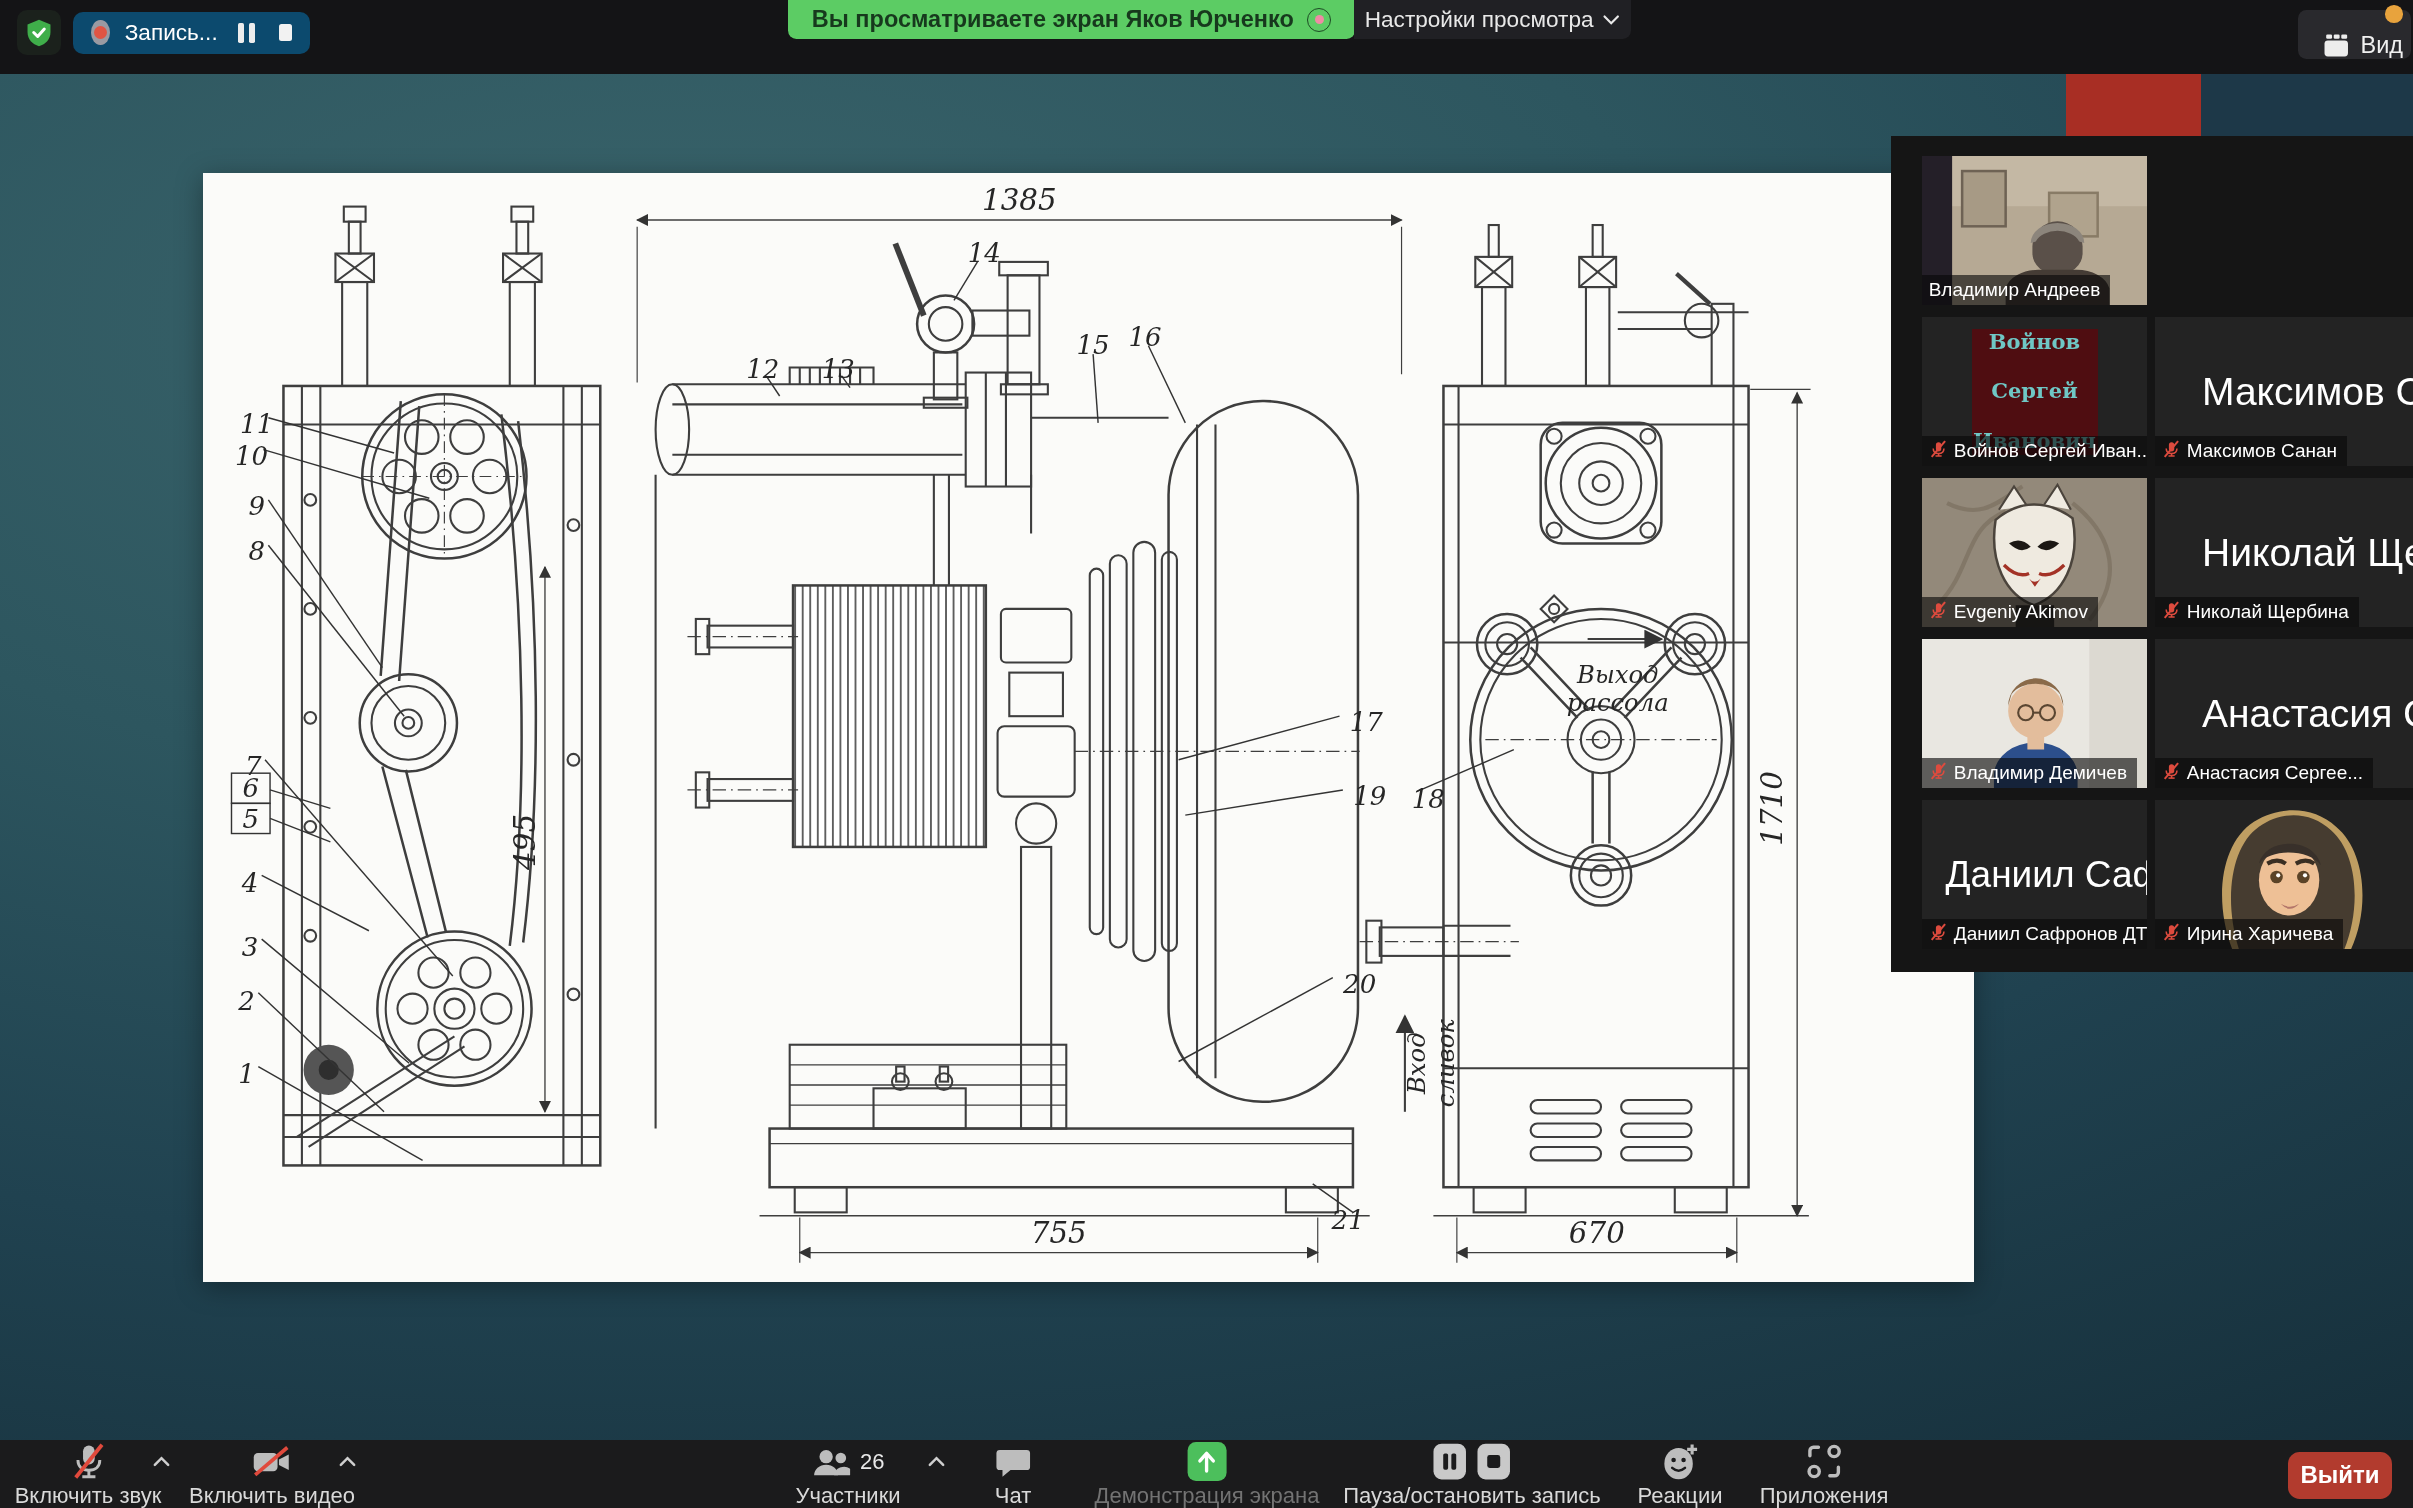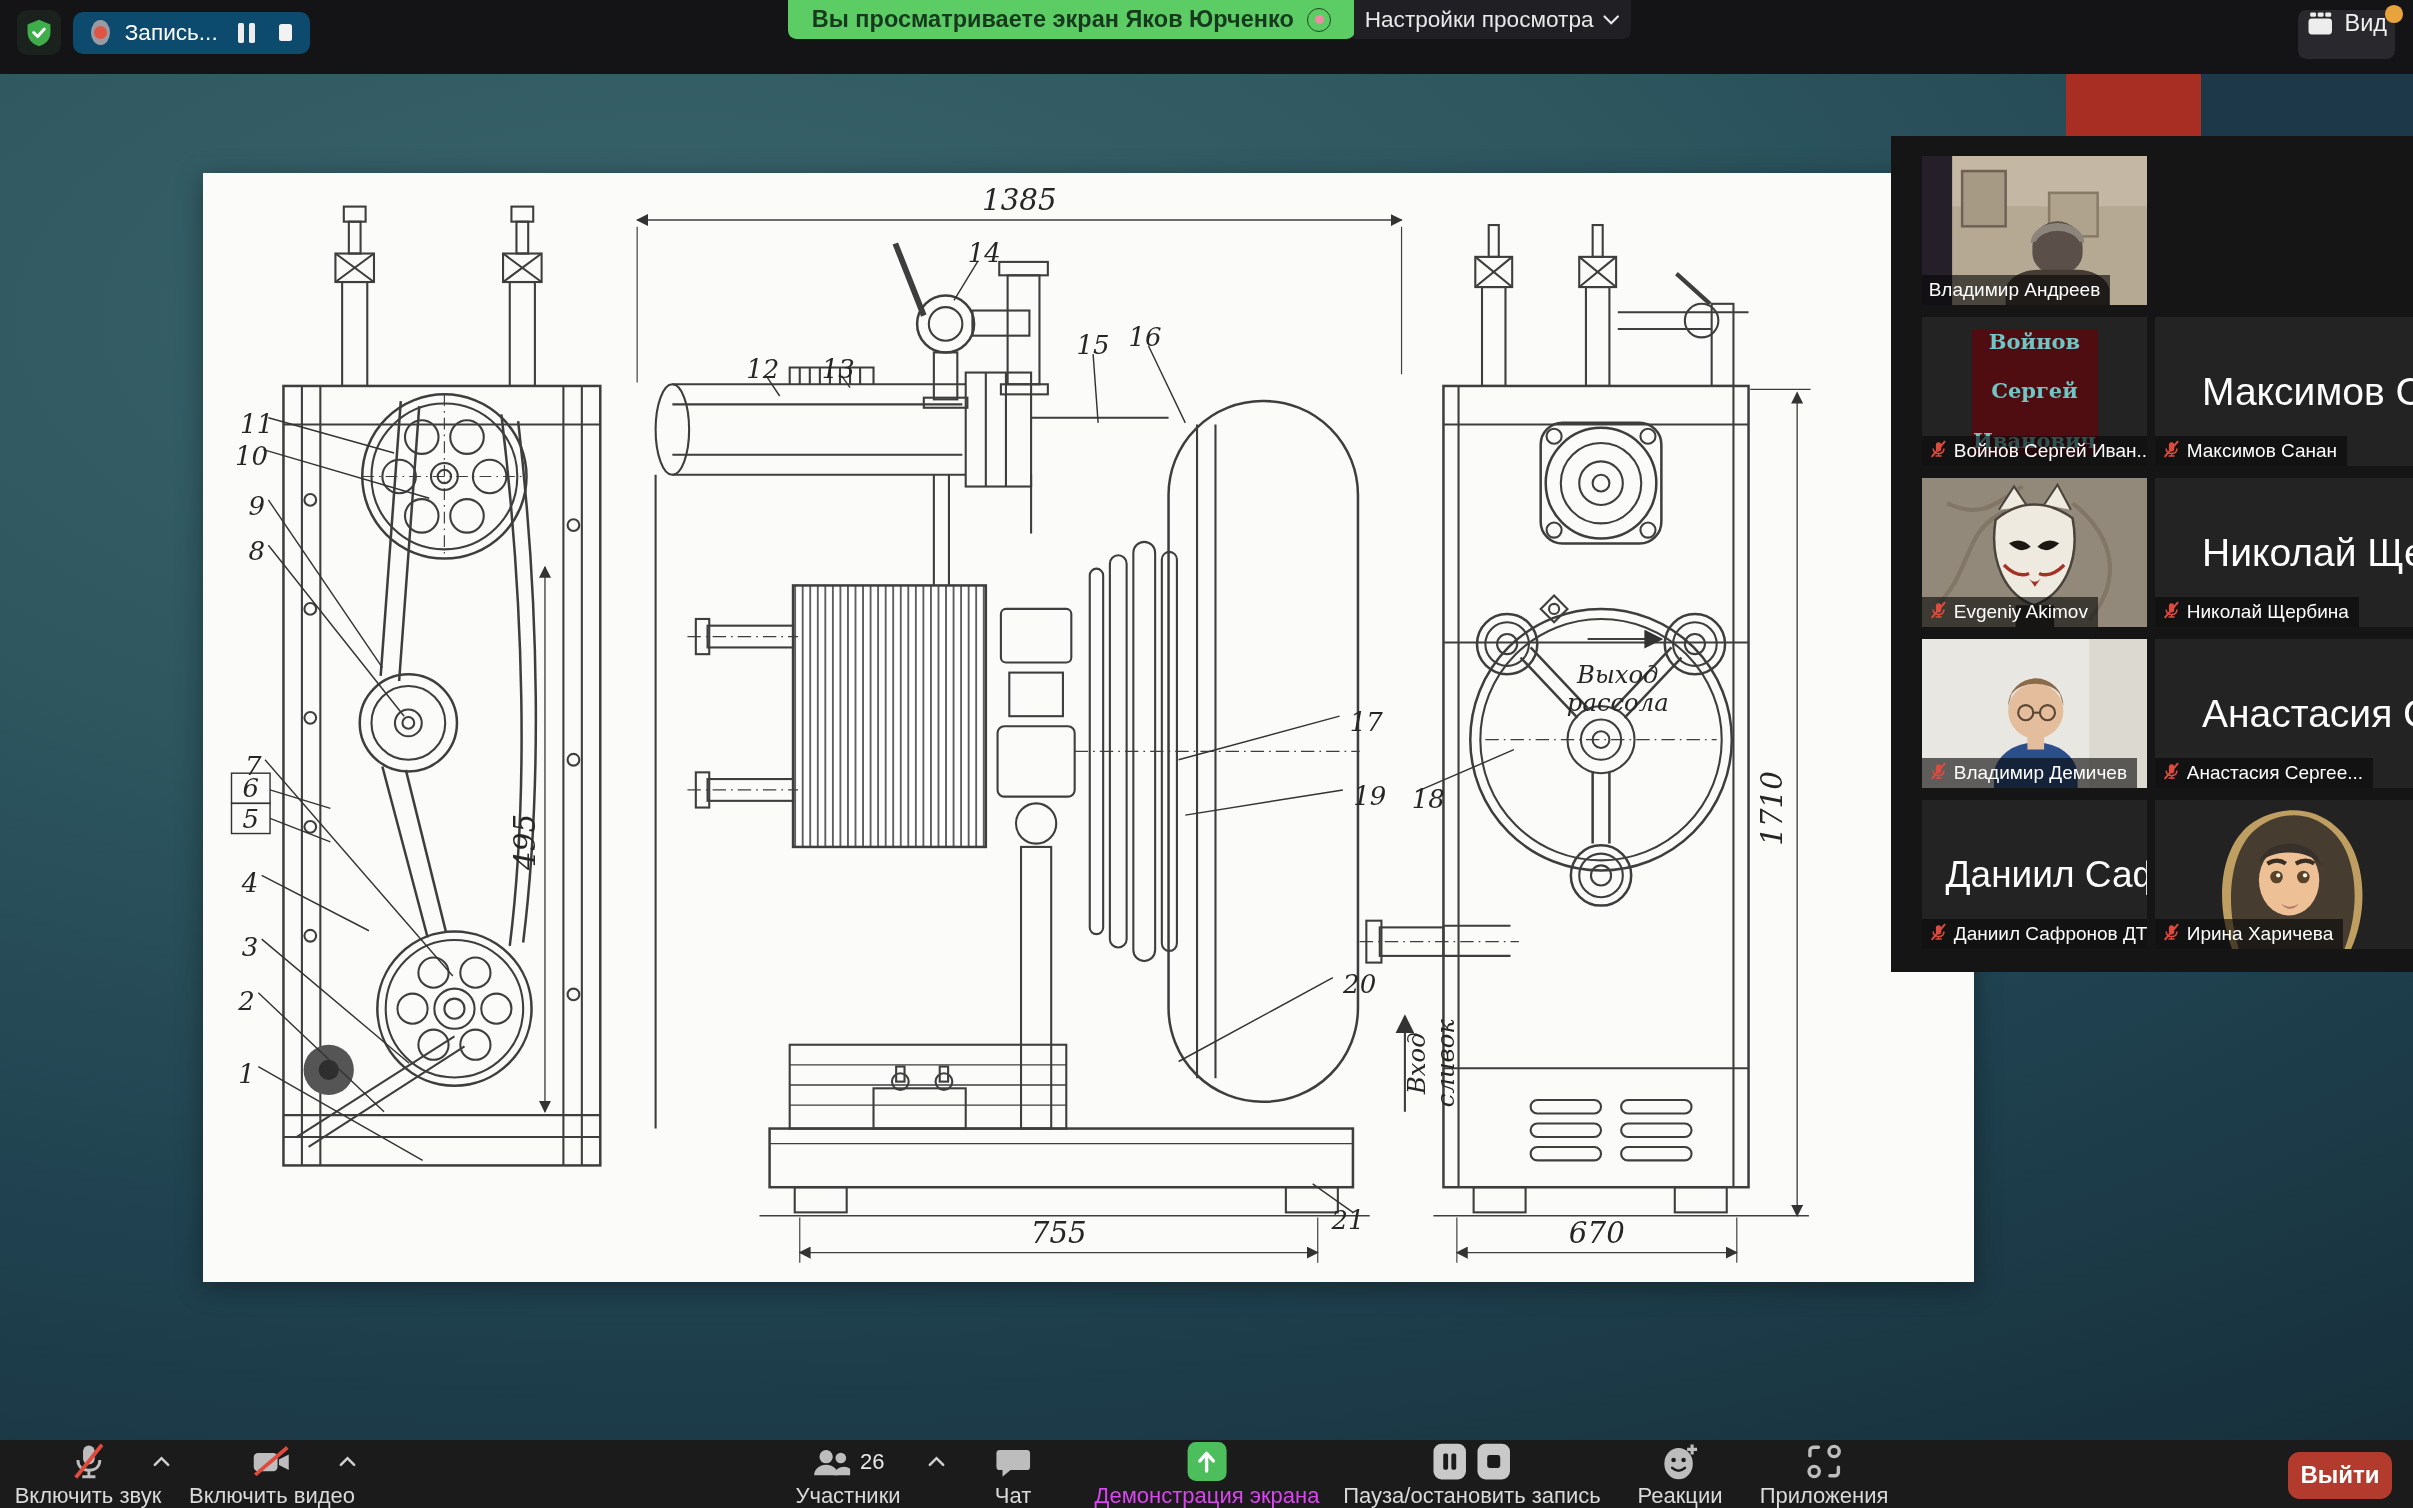--- a/index.html
+++ b/index.html
@@ -16,21 +16,21 @@
   .rec-dot-inner{width:13.4px;height:13.4px;border-radius:50%;background:#e05443;}
   .rec-label{color:#fff;font-size:22.6px;white-space:nowrap;}
   .rec-pause{display:flex;gap:5.9px;margin-left:5px;}
   .rec-pause i{display:block;width:5.9px;height:20px;background:#ededed;border-radius:1.7px;}
   .rec-stop{width:17.6px;height:17.6px;background:#f2f2f2;border-radius:2.5px;margin-left:8.4px;}
   .banner{position:absolute;left:788px;top:0;width:567px;height:39px;background:#5ccc64;border-radius:0 0 8.4px 8.4px;display:flex;align-items:center;justify-content:center;gap:13.4px;}
   .banner-text{color:#17391d;font-size:23.5px;font-weight:bold;white-space:nowrap;}
   .banner-rec{width:22px;height:22px;border-radius:50%;border:1.7px solid #1c4a23;display:flex;align-items:center;justify-content:center;}
   .banner-rec i{display:block;width:9.2px;height:9.2px;border-radius:50%;background:#ef8ba4;}
   .view-settings{position:absolute;left:1354px;top:0;width:277px;height:39px;background:#202024;border-radius:0 0 8.4px 0;display:flex;align-items:center;justify-content:center;gap:8.4px;color:#e8e8e8;font-size:22.6px;}
-  .view-btn{position:absolute;left:2298px;top:10px;width:97px;height:49px;border-radius:8.4px;background:#29292d;display:flex;align-items:flex-start;justify-content:center;gap:10px;color:#f0f0f0;font-size:23.5px;}
+  .view-btn{position:absolute;left:2298px;top:10px;width:97px;height:49px;border-radius:8.4px;background:#29292d;display:flex;align-items:flex-end;justify-content:center;gap:10px;color:#f0f0f0;font-size:23.5px;padding-left:16px;}
   .orange-dot{position:absolute;left:2385px;top:5px;width:17.6px;height:17.6px;border-radius:50%;background:#e8a33d;z-index:41;}
   
   .stage{position:absolute;left:0;top:74px;width:2413px;height:1366px;
     background:radial-gradient(130% 110% at 28% 18%, #3a646b 0%, #2d565f 32%, #204250 62%, #142b36 100%);}
   .red-bar{position:absolute;left:2066px;top:0px;width:136px;height:62px;background:#a82e24;}
   .dark-bar{position:absolute;left:2201px;top:0px;width:212px;height:62px;background:#1d3848;}
   .slide{position:absolute;left:203px;top:99px;width:1771px;height:1109px;background:#fbfbf9;box-shadow:0 5px 25px rgba(0,0,0,.35);}
   .slide svg{display:block;width:100%;height:100%;}
   text.dnum{font:italic 31px "DejaVu Serif",serif;fill:#262626;}
   text.ddim{font:italic 35px "DejaVu Serif",serif;fill:#262626;}
@@ -44,21 +44,21 @@
   .plabel{position:absolute;left:0;bottom:0;display:flex;align-items:flex-start;gap:6.7px;background:rgba(8,8,8,.62);padding:4.2px 10px 4.2px 6.7px;max-width:100%;box-sizing:border-box;}
   .plabel span{color:#fff;font-size:19px;white-space:nowrap;}
   .plabel svg{flex:0 0 auto;}
   .avsq{position:absolute;left:50%;top:50%;transform:translate(-50%,-50%);width:126px;height:126px;background:#4f0d11;display:flex;flex-direction:column;align-items:center;justify-content:space-between;}
   .avsq div{color:#6fc7c5;font-family:"DejaVu Serif",serif;font-size:21px;line-height:1.28;font-weight:bold;}
   
   .btoolbar{position:absolute;left:0;top:1440px;width:2413px;height:69px;background:#1b1b1c;z-index:40;}
   .titem{position:absolute;top:0;height:69px;display:flex;flex-direction:column;align-items:center;justify-content:flex-start;transform:translateX(-50%);}
   .ticon{height:40px;display:flex;align-items:center;justify-content:center;gap:6.7px;margin-top:1.7px;}
   .tlabel{color:#d9d9d9;font-size:22px;white-space:nowrap;margin-top:1.7px;}
-  .tlabel.green{color:#d946ef;}
+  .tlabel.green{color:#737373;}
   .share-sq{width:39px;height:39px;border-radius:8.4px;background:#4cbf5c;display:flex;align-items:center;justify-content:center;}
   .count{color:#e8e8e8;font-size:22px;margin-left:1.7px;}
   .chev{position:absolute;top:13.4px;}
   .leave-btn{position:absolute;left:2288px;top:11.7px;width:104px;height:47px;border-radius:11.7px;background:#b23b2e;color:#fff;font-size:24px;font-weight:bold;display:flex;align-items:center;justify-content:center;}
 </style>
 </head>
 <body>
 
 <svg width="0" height="0" style="position:absolute" aria-hidden="true">
   <defs>

